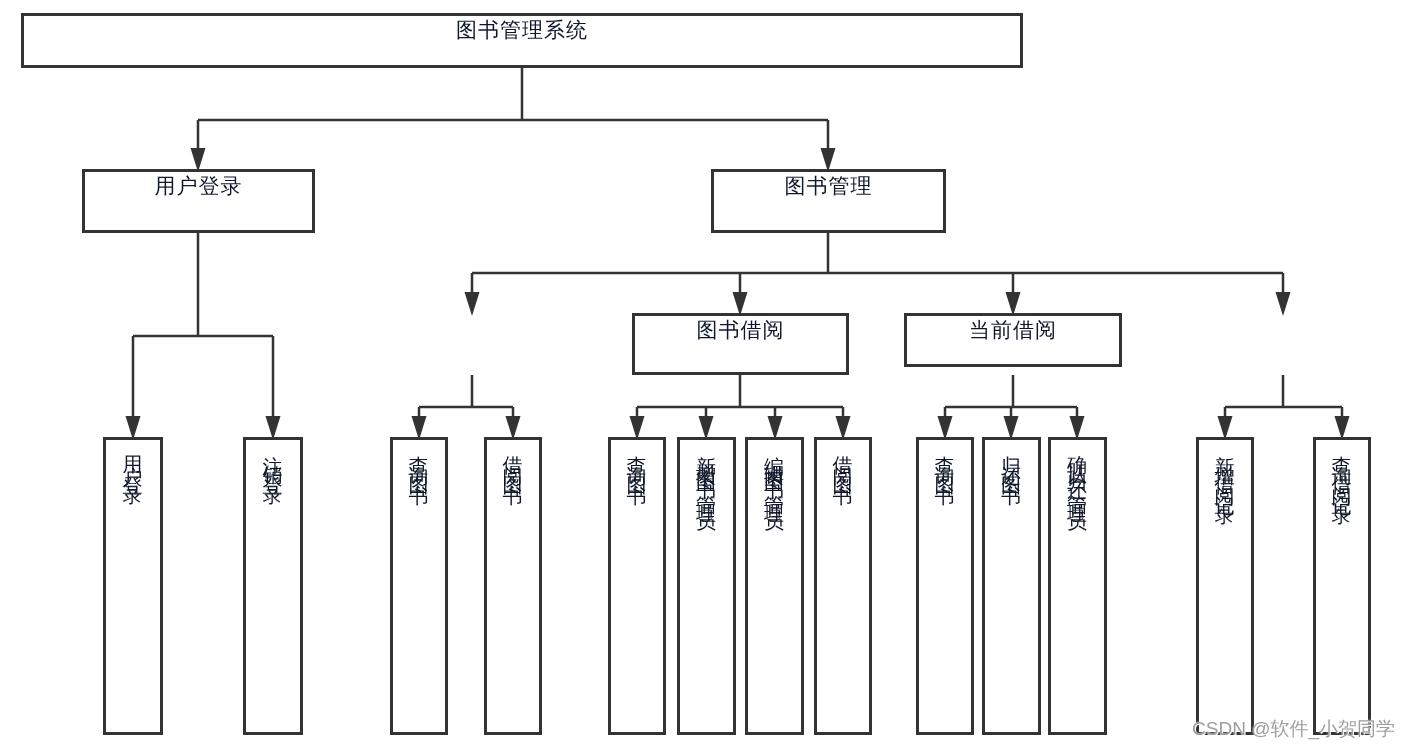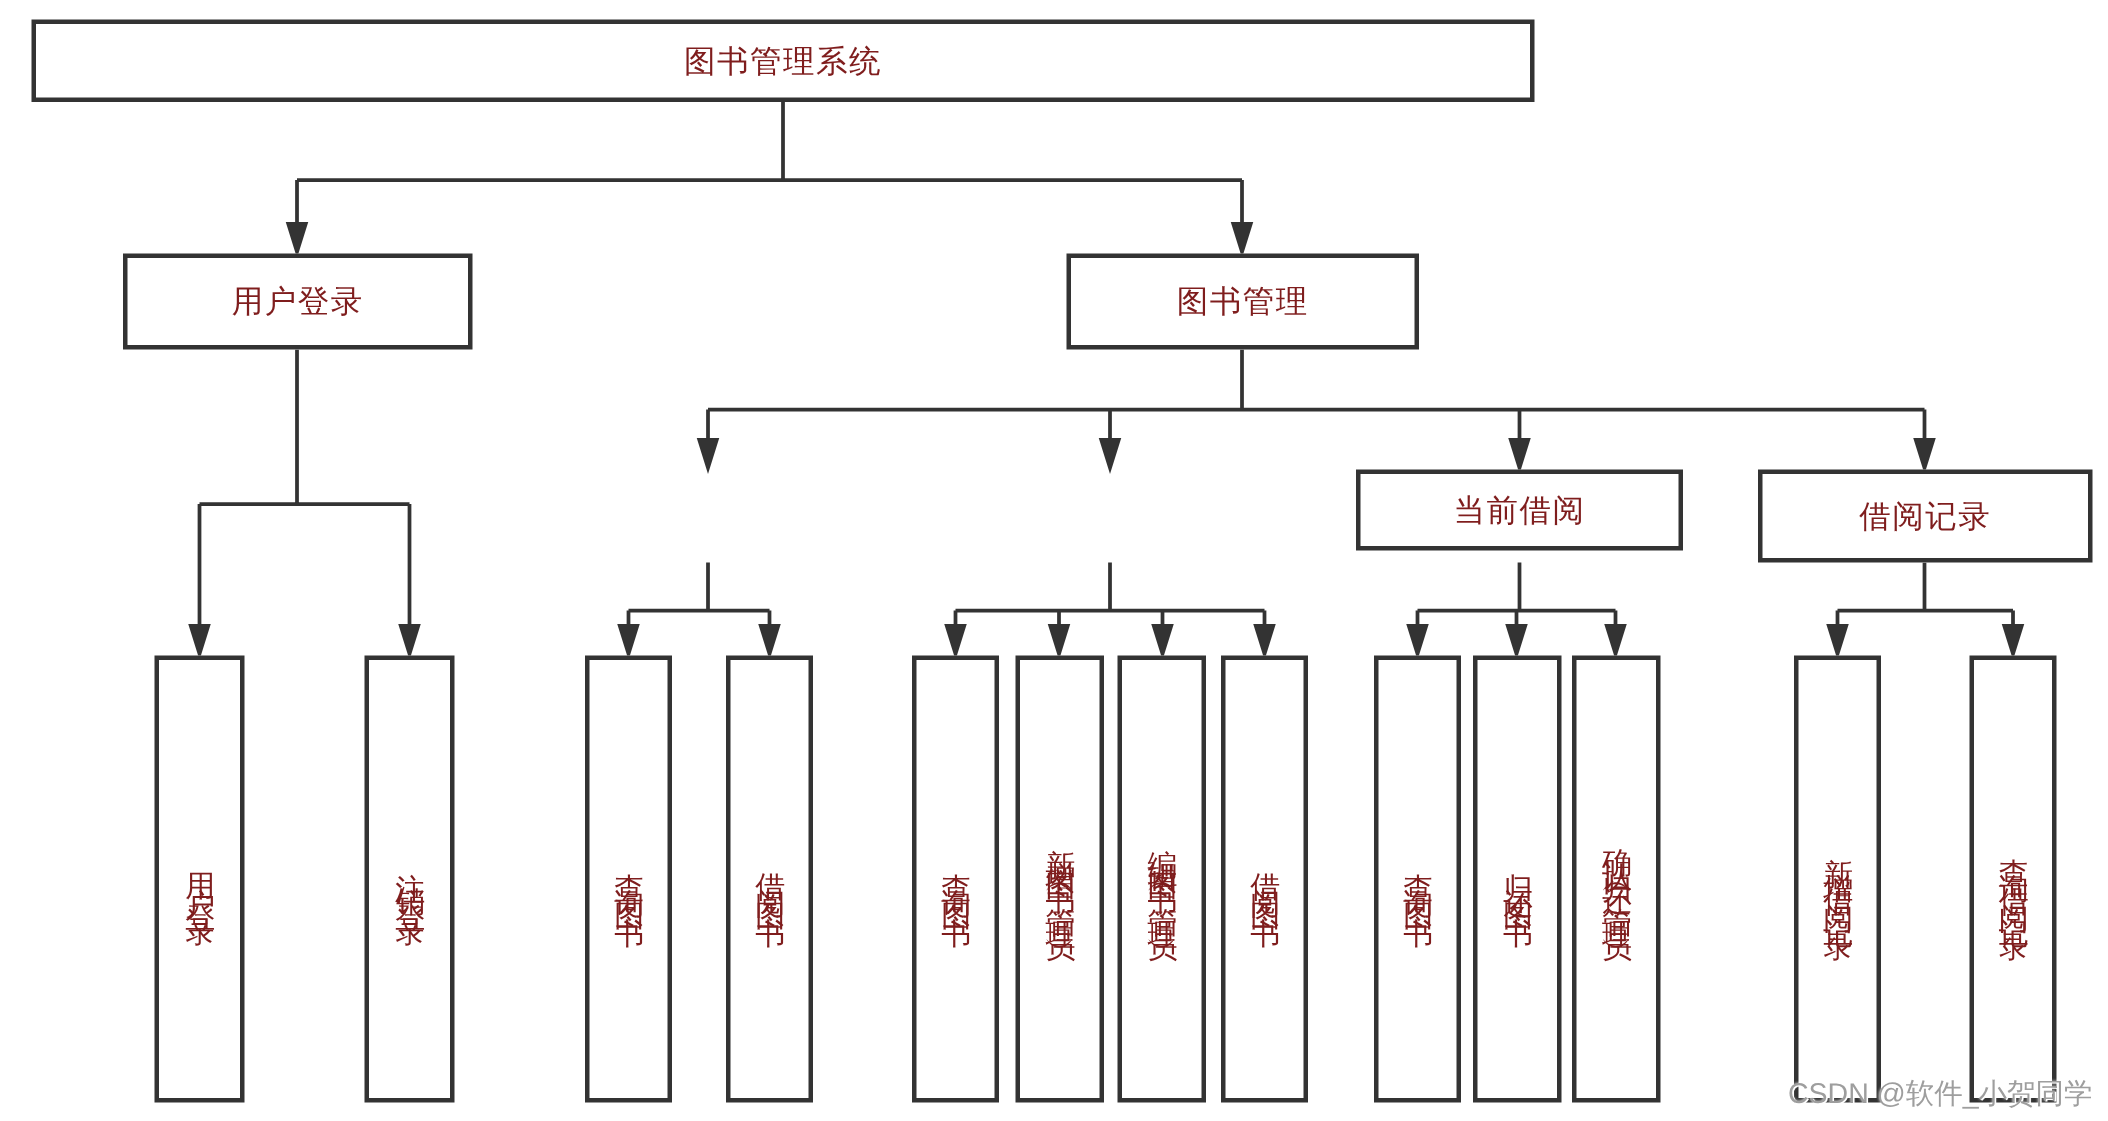--- a/index.html
+++ b/index.html
@@ -16,23 +16,22 @@
     left: 0; top: 0;
     width: 1405px; height: 747px;
     pointer-events: none;
   }
   .box {
     position: absolute;
     box-sizing: border-box;
     border: 3px solid #333333;
     background: #ffffff;
     display: flex;
-    align-items: center;
     justify-content: center;
-    color: #7f1d1d;
+    color: #0f172a;
   }
   .box.h span {
     font-size: 21px;
     letter-spacing: 1px;
     white-space: nowrap;
   }
   .box.v span {
     writing-mode: vertical-rl;
     text-orientation: mixed;
     font-size: 20px;
@@ -101,25 +100,25 @@
     <span>图书管理系统</span>
   </div>
 
   <div class="box h" style="left:82px;top:169px;width:233px;height:64px">
     <span>用户登录</span>
   </div>
   <div class="box h" style="left:711px;top:169px;width:235px;height:64px">
     <span>图书管理</span>
   </div>
 
+  <div class="box h" style="left:632px;top:313px;width:217px;height:62px">
+    <span>图书借阅</span>
+  </div>
   <div class="box h" style="left:904px;top:313px;width:218px;height:54px">
     <span>当前借阅</span>
-  </div>
-  <div class="box h" style="left:1172px;top:313px;width:223px;height:62px">
-    <span>借阅记录</span>
   </div>
 
   <div class="box v" style="left:103px;top:437px;width:60px;height:298px">
     <span>用户登录</span>
   </div>
   <div class="box v" style="left:243px;top:437px;width:60px;height:298px">
     <span>注销登录</span>
   </div>
 
   <div class="box v" style="left:390px;top:437px;width:58px;height:298px">

